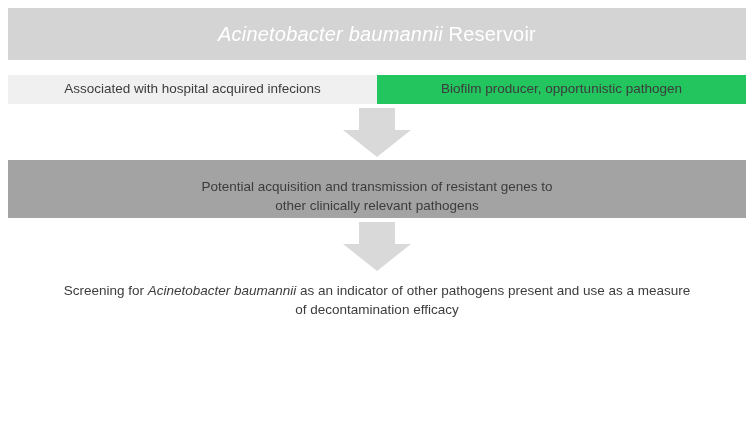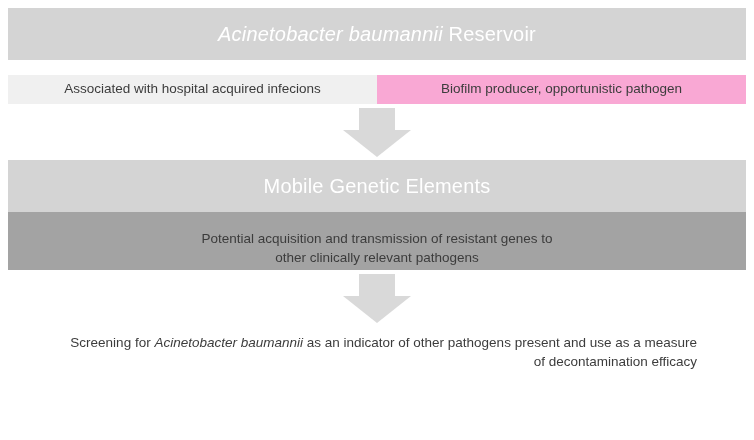--- a/index.html
+++ b/index.html
@@ -43,21 +43,21 @@
     justify-content: center;
     text-align: center;
     font-size: 13.5px;
     line-height: 1.35;
     padding: 0 24px;
     box-sizing: border-box;
     margin-top: 15px;
   }
   .row1 { height: 44px; }
   .row1 .cell-left  { background: #f0f0f0; }
-  .row1 .cell-right { background: #f9a8d4; text-align: center; }
+  .row1 .cell-right { background: #22c55e; text-align: center; }
   .row2 { height: 58px; background: #a3a3a3; }
   .row2 .cell-left span { display: inline-block; max-width: 360px; }
   .row2 .cell-right span { display: inline-block; max-width: 360px; }
   .arrow {
     height: 56px;
     flex: 0 0 auto;
     display: flex;
     flex-direction: column;
     align-items: center;
     justify-content: center;
@@ -73,21 +73,21 @@
     border-left: 34px solid transparent;
     border-right: 34px solid transparent;
     border-top: 27px solid #d9d9d9;
   }
   .bottom-text {
     height: 54px;
     flex: 0 0 auto;
     display: flex;
     align-items: center;
     justify-content: center;
-    text-align: right;
+    text-align: center;
     font-size: 13.5px;
     line-height: 1.4;
   }
   .bottom-text .inner {
     max-width: 640px;
   }
   em { font-style: italic; }
 </style>
 </head>
 <body>
@@ -104,23 +104,20 @@
     <div class="cell cell-right">
       <span>Biofilm producer, opportunistic pathogen</span>
     </div>
   </div>
 
   <div class="arrow">
     <div class="arrow-stem"></div>
     <div class="arrow-head"></div>
   </div>
 
-  <div class="header-bar">
-    <span>Mobile Genetic Elements</span>
-  </div>
   <div class="subrow row2">
     <div class="cell cell-left">
       <span>Potential acquisition and transmission of resistant genes to other clinically relevant pathogens</span>
     </div>
   </div>
 
   <div class="arrow">
     <div class="arrow-stem"></div>
     <div class="arrow-head"></div>
   </div>

